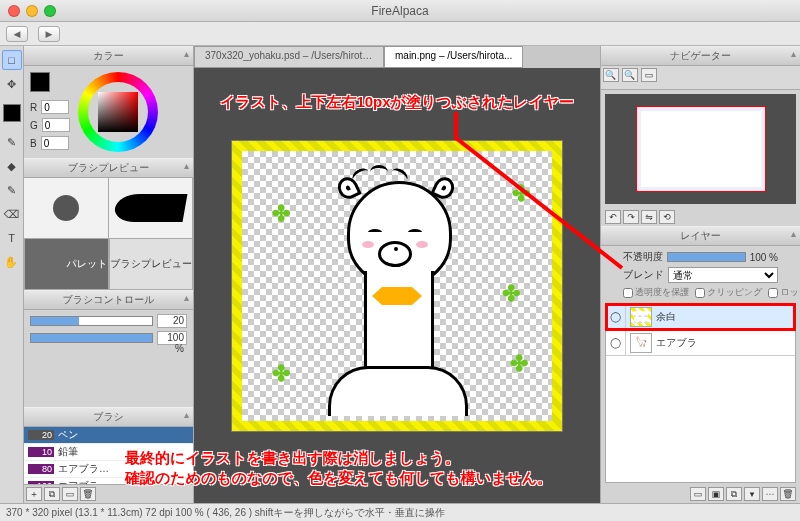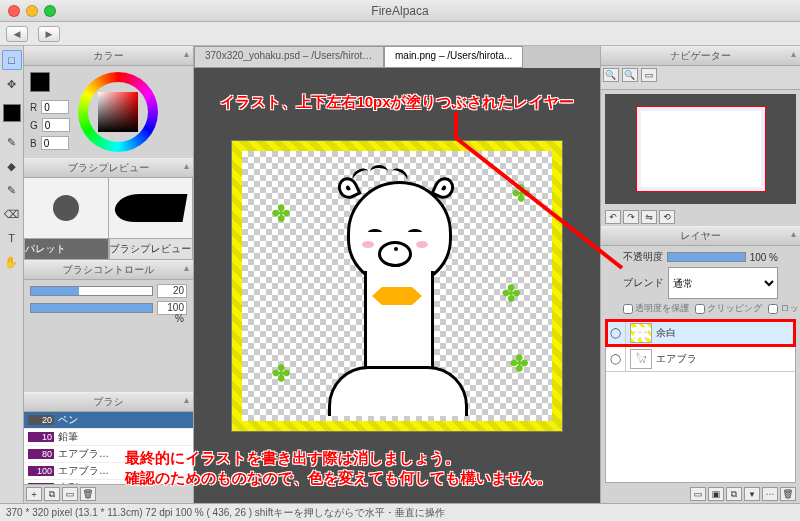--- a/index.html
+++ b/index.html
@@ -39,21 +39,21 @@
   .hue-ring::after { content:''; position:absolute; inset:10px; border-radius:50%; background:#d3d3d3; }
   .sv-box { width: 40px; height: 40px; position: absolute; left: 20px; top: 20px; background: linear-gradient(to right,#fff,red); }
   .sv-box::after { content:''; position:absolute; inset:0; background: linear-gradient(to top,#000,transparent); }
 
   .brush-prev { height: 60px; display: flex; }
   .brush-prev > div { flex: 1; display: flex; align-items: center; justify-content: center; border-right: 1px solid #aaa; background: #f2f2f2; }
   .dot { width: 26px; height: 26px; background: #555; border-radius: 50%; }
   .stroke { width: 70px; height: 28px; background: #000; border-radius: 50% 0 0 50% / 80% 0 0 80%; transform: skewX(-10deg); }
 
   .tabs { display: flex; font-size: 10px; }
-  .tabs > div { flex: 1; text-align: left; padding: 3px 0; border: 1px solid #aaa; background: #e0e0e0; }
+  .tabs > div { flex: 1; text-align: right; padding: 18px 0; border: 1px solid #aaa; background: #e0e0e0; }
   .tabs .active { background: #6a6a6a; color: #fff; }
 
   .brush-ctrl { padding: 4px 6px; display: flex; flex-direction: column; gap: 3px; }
   .slider { display: flex; align-items: center; gap: 4px; }
   .slider .bar { flex: 1; height: 10px; border: 1px solid #888; background: linear-gradient(to right,#6fa7e6 40%,#fff 40%); }
   .slider .bar.s2 { background: linear-gradient(to right,#6fa7e6 100%,#fff 100%); }
   .slider .val { width: 30px; height: 14px; border: 1px solid #aaa; background: #fff; font-size: 10px; text-align: right; padding-right: 2px; }
 
   .brush-list { flex: 1; overflow: auto; background: #fff; font-size: 10px; }
   .brush-list .row { display: flex; align-items: center; gap: 4px; padding: 1px 4px; border-bottom: 1px solid #eee; }
@@ -103,21 +103,21 @@
   .nav { height: 24px; display:flex; gap:3px; padding:2px; justify-content:flex-start; background:#d9d9d9; border-bottom:1px solid #aaa;}
   .nav-canvas { height: 110px; background: #4d4d4d; margin:4px; display:flex;align-items:center;justify-content:center;}
   .nav-canvas .mini { width: 130px; height: 86px; border:1px solid red; background:
     linear-gradient(#eef 0 0) padding-box,
     repeating-linear-gradient(45deg,#f7f300 0 4px,#e0e000 4px 8px); padding:4px; }
   .nav-canvas .mini > div { width:100%; height:100%; background:#fff; }
   .nav-btns { display:flex; gap:2px; padding:2px 4px; }
   
   .layer-ctrl { padding:4px 22px; font-size:10px; display:flex; flex-direction:column; gap:3px; }
   .layer-ctrl .row { display:flex; align-items:center; gap:4px; }
-  .layer-ctrl select { flex:1; font-size:10px; height:32px; border:1px solid #999; background:#fff; }
+  .layer-ctrl select { flex:1; font-size:10px; height:16px; border:1px solid #999; background:#fff; }
   .layer-ctrl .opbar { flex:1; height:10px; border:1px solid #888; background: linear-gradient(to right,#6fa7e6 100%,#fff 0); }
   .chk { display:flex; align-items:center; gap:2px; font-size:9px; color:#777; white-space:nowrap; }
   .chk input { width:10px; height:10px; }
 
   .layers { flex:1; background:#fff; margin:0 4px 2px 4px; border:1px solid #aaa; position:relative; }
   .layer-row { display:flex; align-items:center; border-bottom:1px solid #ccc; height:26px; }
   .lr-vis { width:20px; height:100%; display:flex;align-items:center;justify-content:center; border-right:1px solid #ccc; font-size:10px; }
   .lr-thumb { width:22px; height:20px; border:1px solid #aaa; margin:0 4px; background:#fff; }
   .lr-thumb.yh { background: repeating-linear-gradient(45deg,#f7f300 0 3px,#fff 3px 6px); position:relative;}
   .lr-thumb.yh::after{content:'';position:absolute;inset:3px;background-color:#fff;

